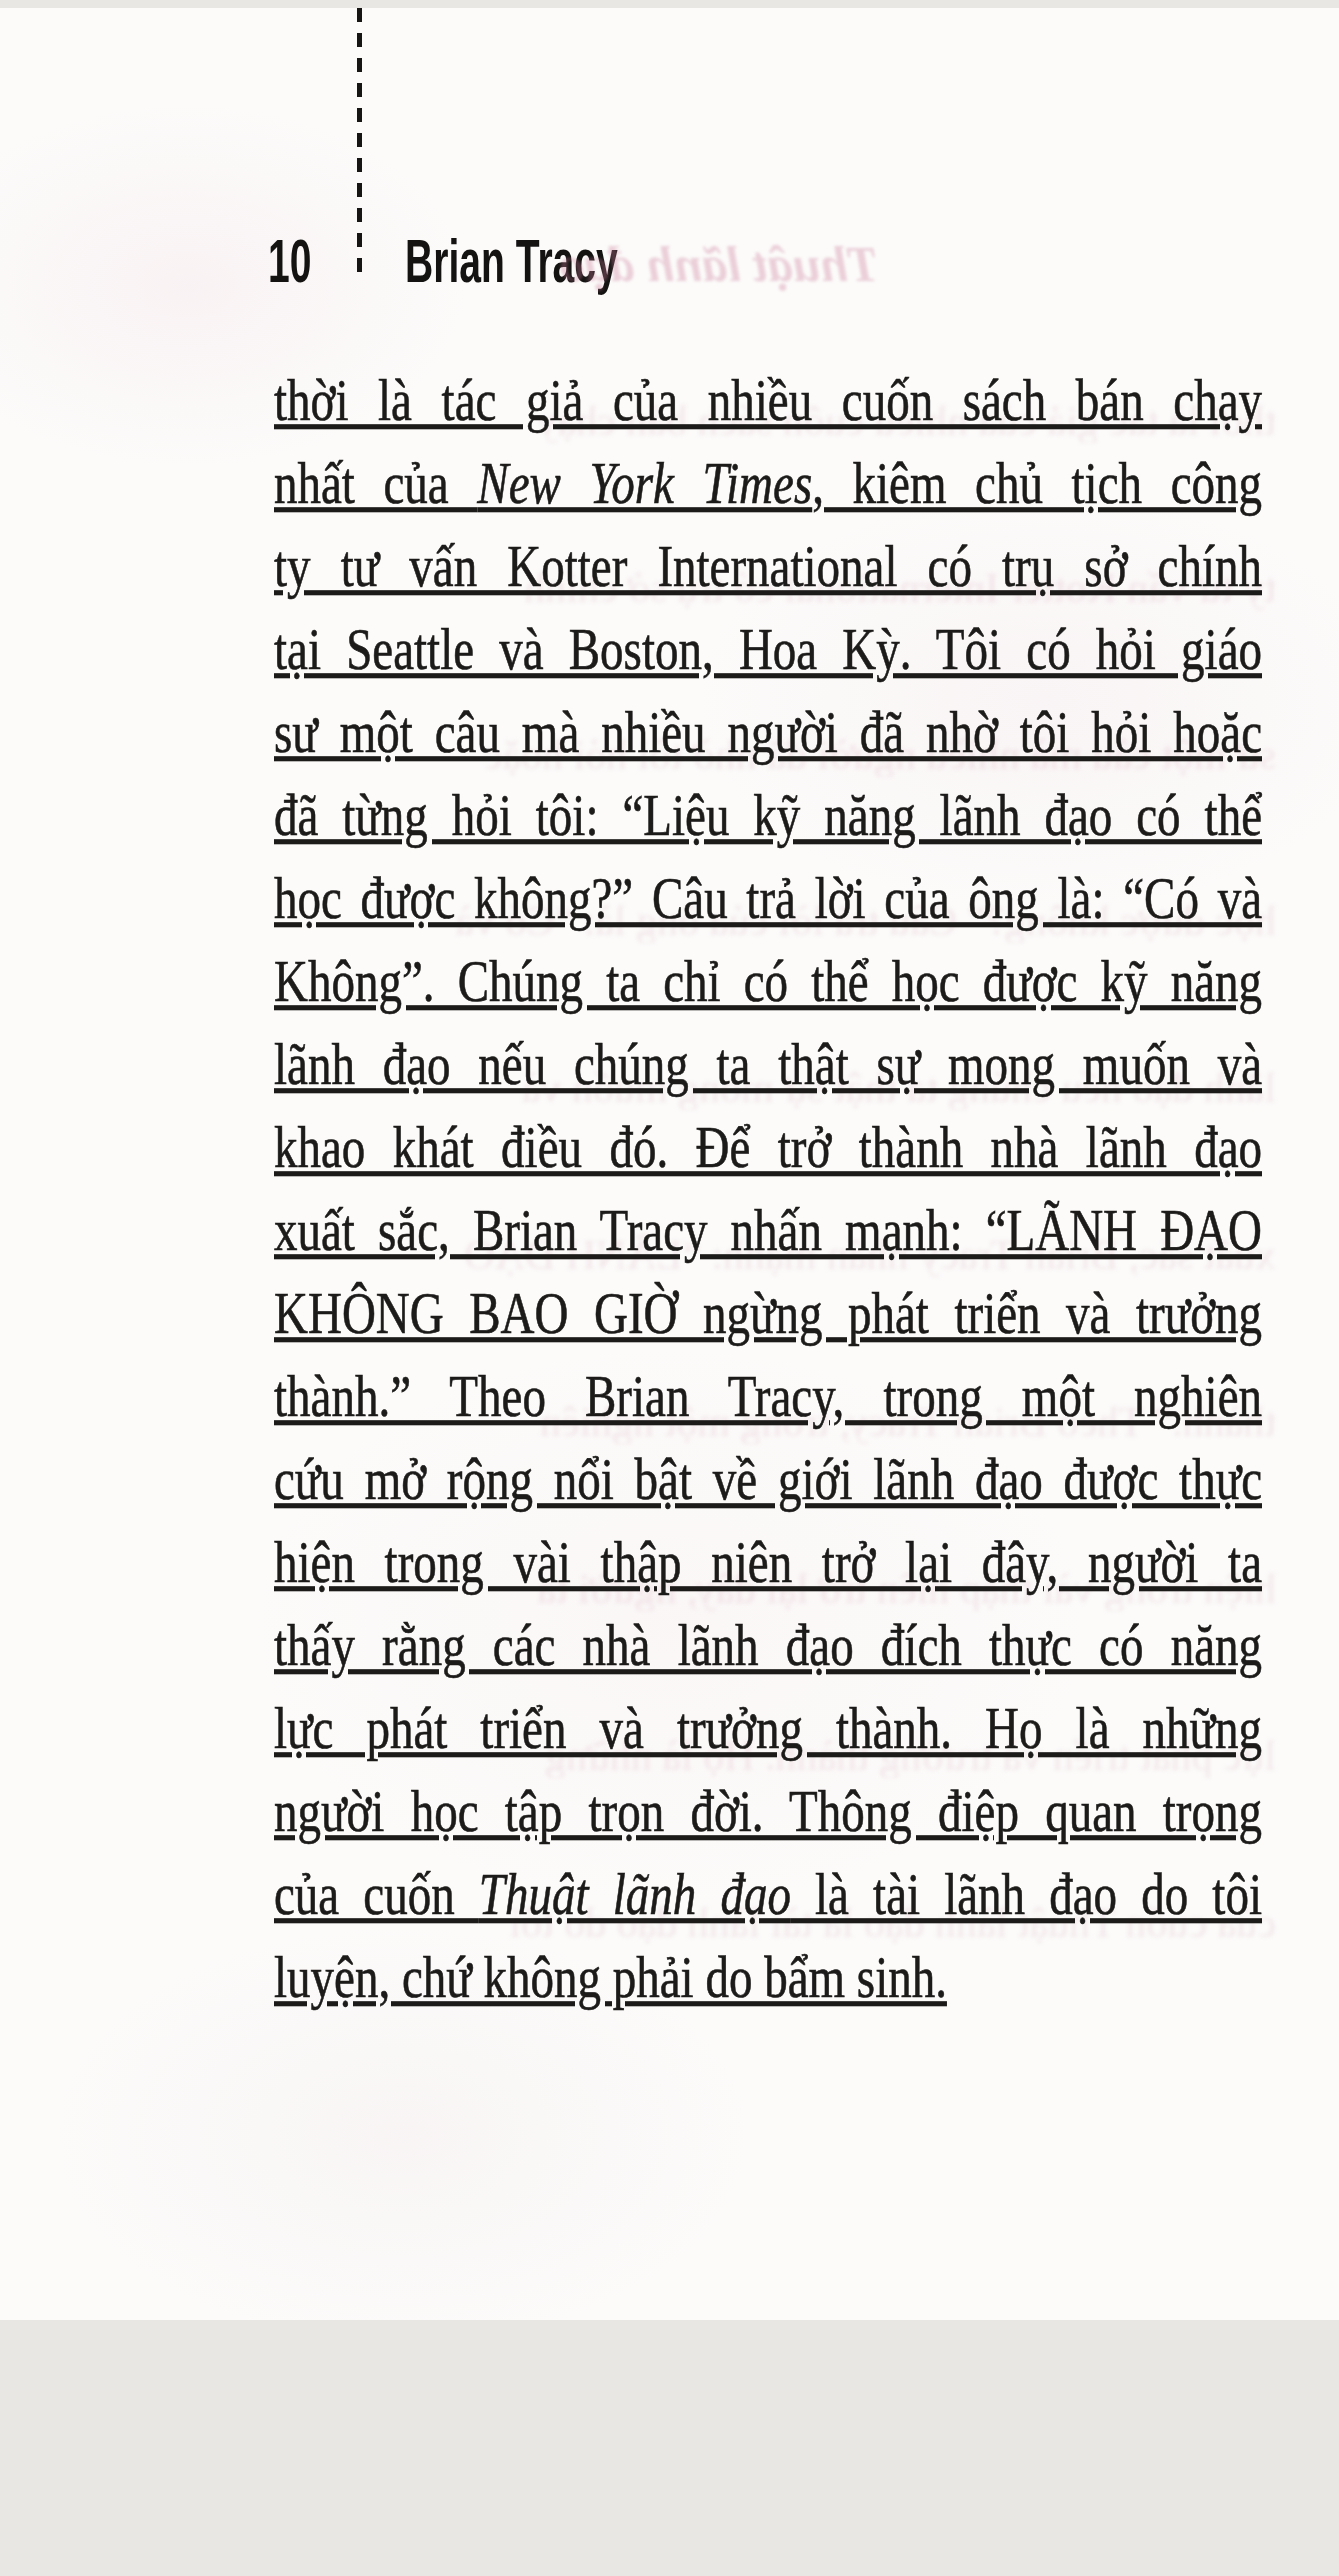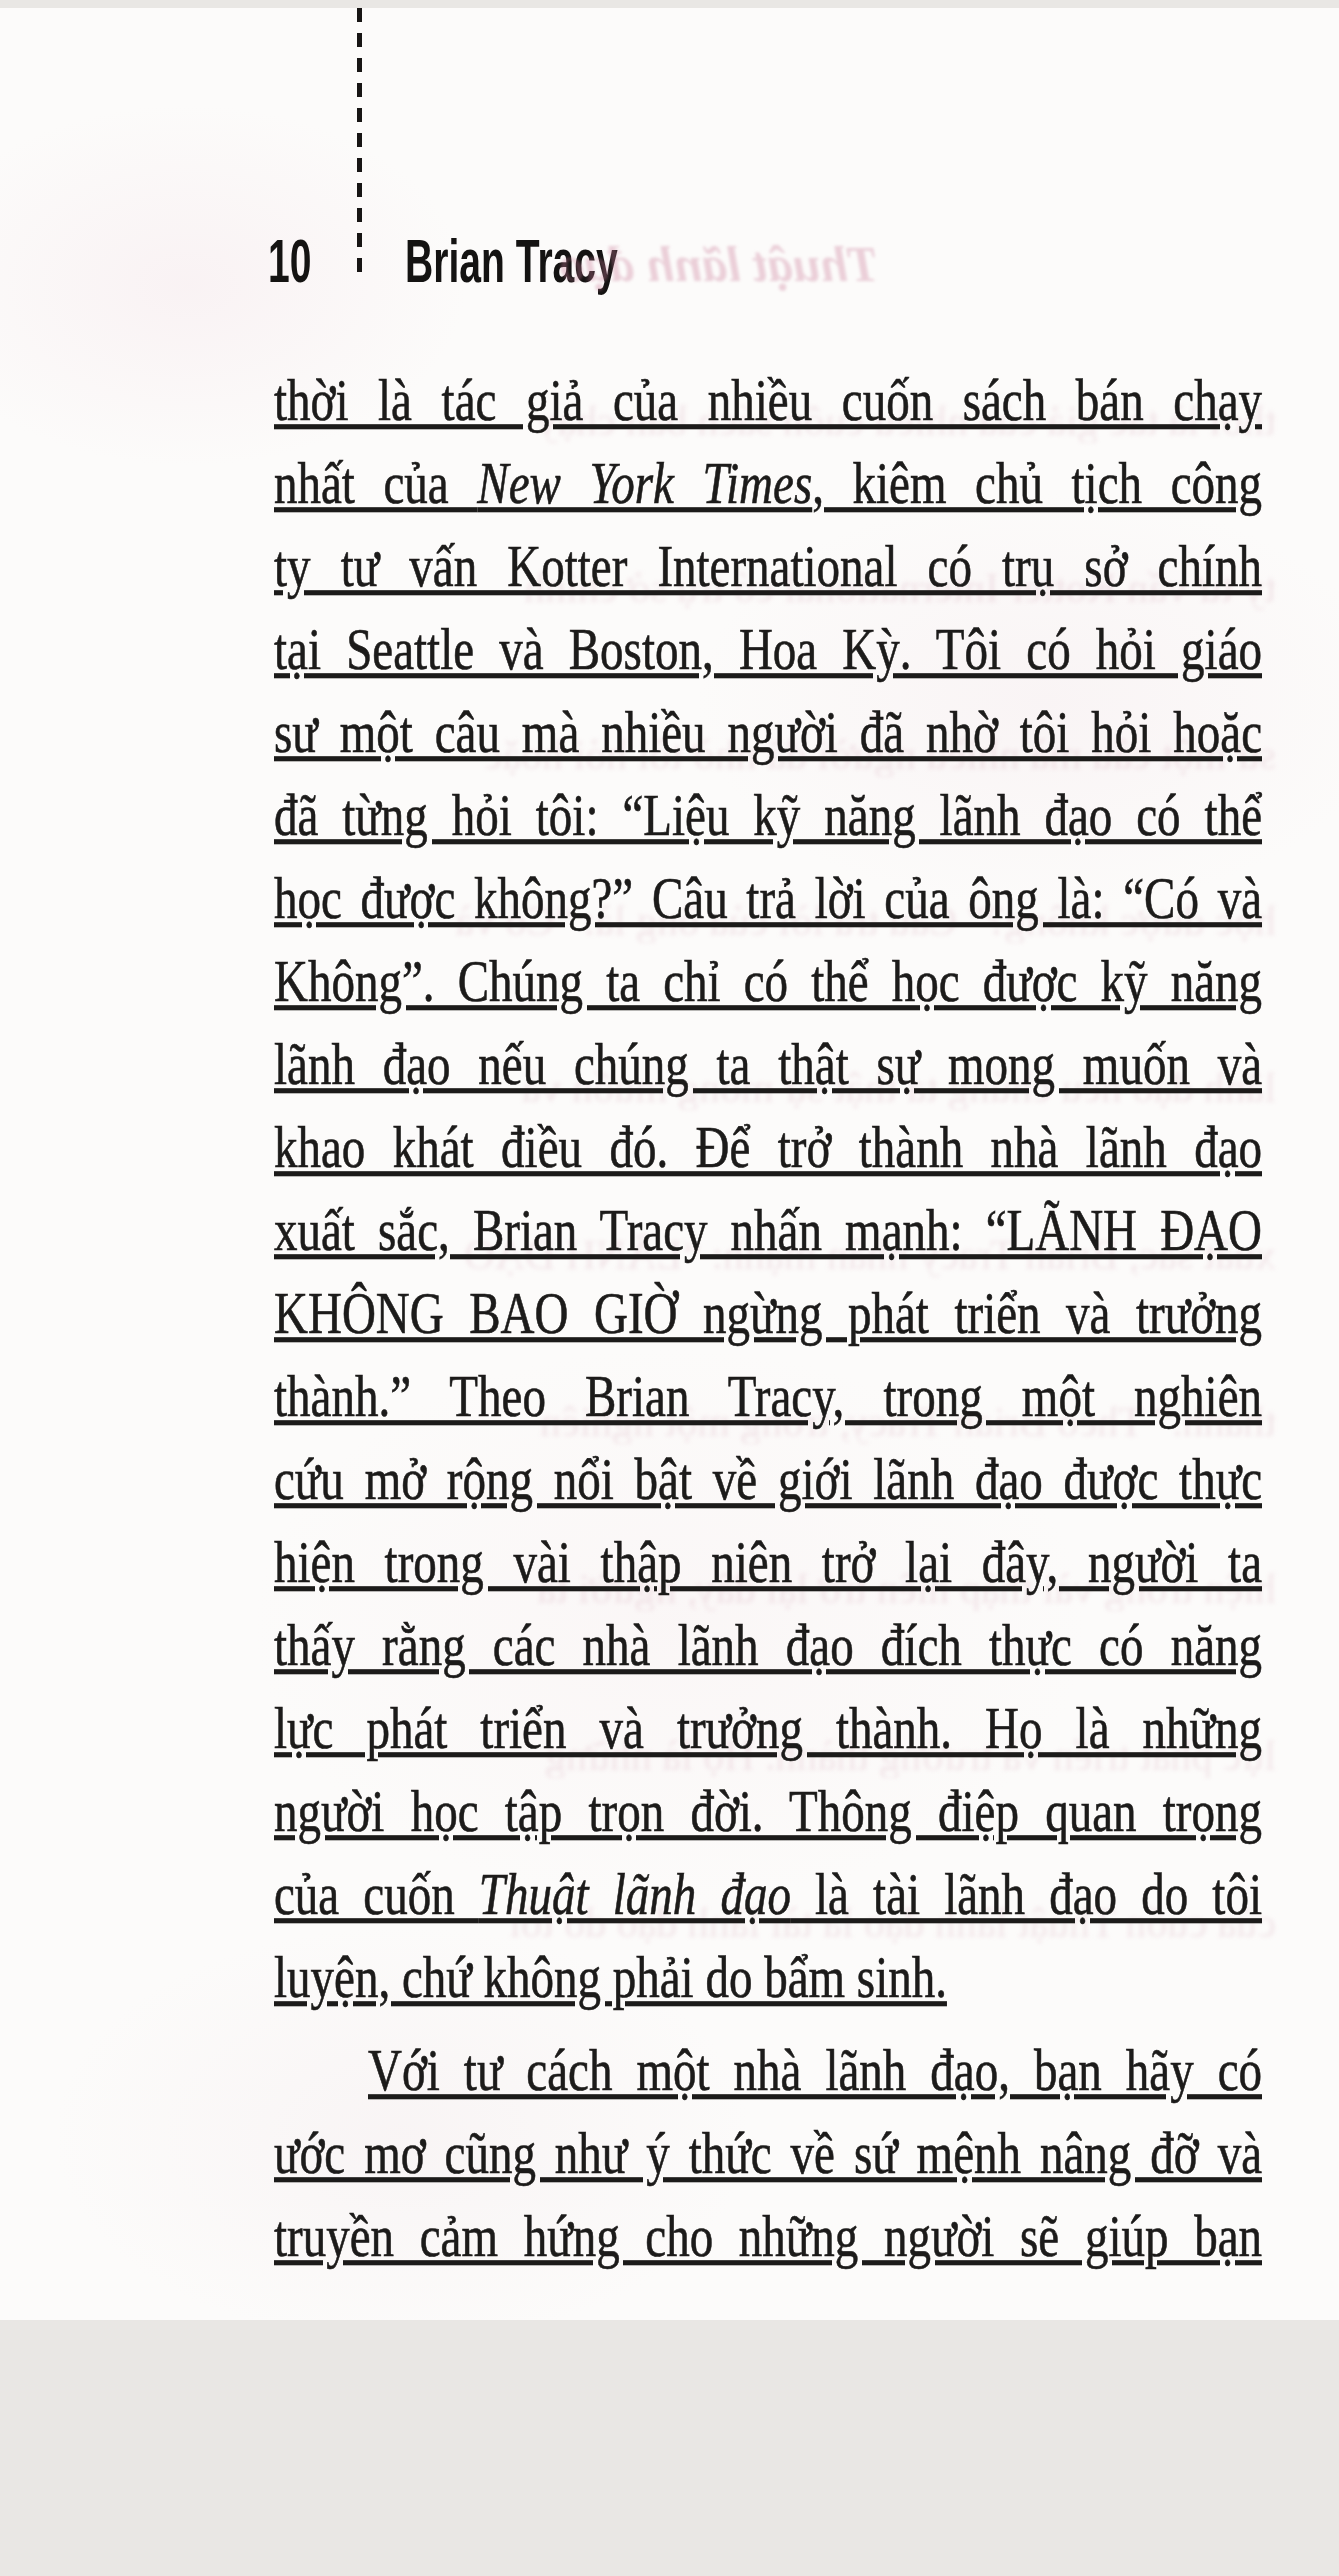--- a/index.html
+++ b/index.html
@@ -110,21 +110,16 @@
         <div class="line"><span>KHÔNG BAO GIỜ ngừng phát triển và trưởng</span></div>
         <div class="line"><span>thành.” Theo Brian Tracy, trong một nghiên</span></div>
         <div class="line"><span>cứu mở rộng nổi bật về giới lãnh đạo được thực</span></div>
         <div class="line"><span>hiện trong vài thập niên trở lại đây, người ta</span></div>
         <div class="line"><span>thấy rằng các nhà lãnh đạo đích thực có năng</span></div>
         <div class="line"><span>lực phát triển và trưởng thành. Họ là những</span></div>
         <div class="line"><span>người học tập trọn đời. Thông điệp quan trọng</span></div>
         <div class="line"><span>của cuốn </span><span class="it">Thuật lãnh đạo</span><span> là tài lãnh đạo do tôi</span></div>
         <div class="line lastline"><span>luyện, chứ không phải do bẩm sinh.</span></div>
       </div>
-      <div class="para indent">
-        <div class="line"><span>Với tư cách một nhà lãnh đạo, bạn hãy có</span></div>
-        <div class="line"><span>ước mơ cũng như ý thức về sứ mệnh nâng đỡ và</span></div>
-        <div class="line"><span>truyền cảm hứng cho những người sẽ giúp bạn</span></div>
-      </div>
     </div>
 
 </div>
 
 
 </body></html>

